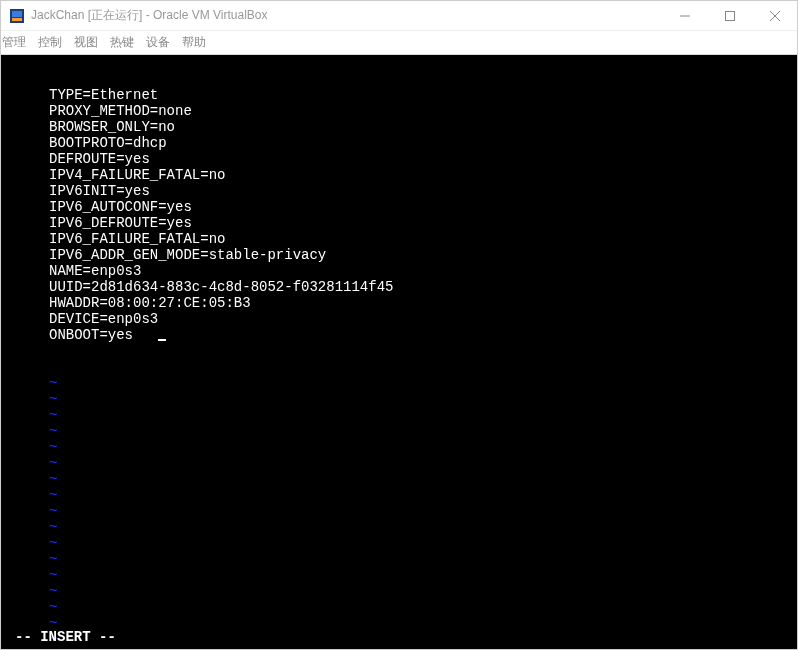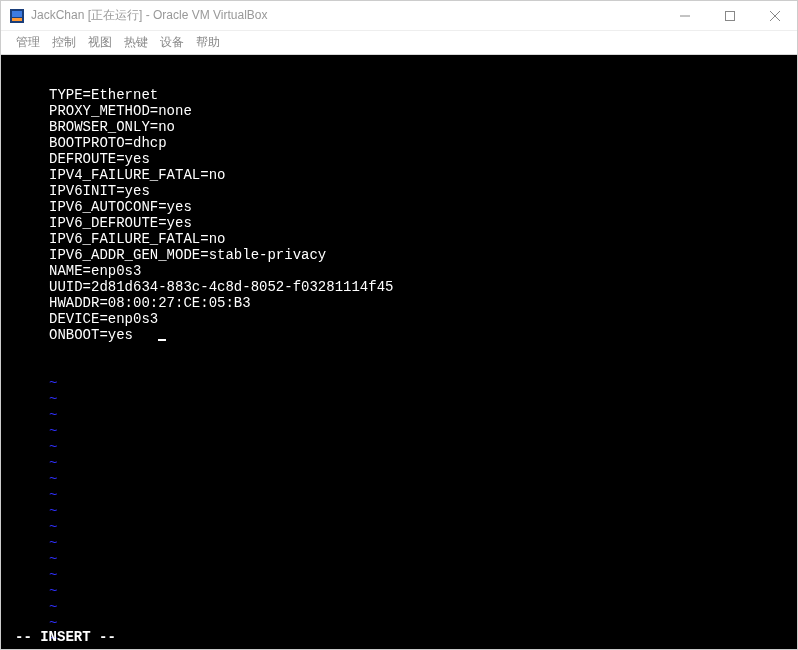--- a/index.html
+++ b/index.html
@@ -44,21 +44,21 @@
     align-items: center;
     justify-content: center;
     color: #888;
     font-size: 10px;
   }
   .menubar {
     height: 24px;
     background: #fff;
     display: flex;
     align-items: center;
-    padding-left: 15px;
+    padding-left: 1px;
     font-size: 12px;
     color: #888;
     gap: 12px;
     border-bottom: 1px solid #d8d8d8;
   }
   .menubar span { cursor: default; }
   .terminal {
     flex: 1;
     background: #000;
     color: #fff;

